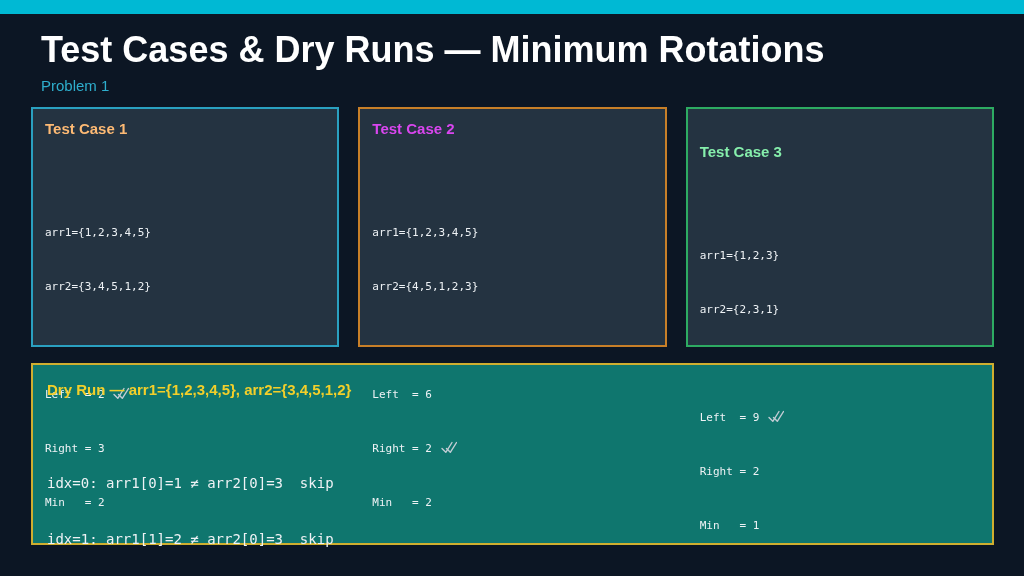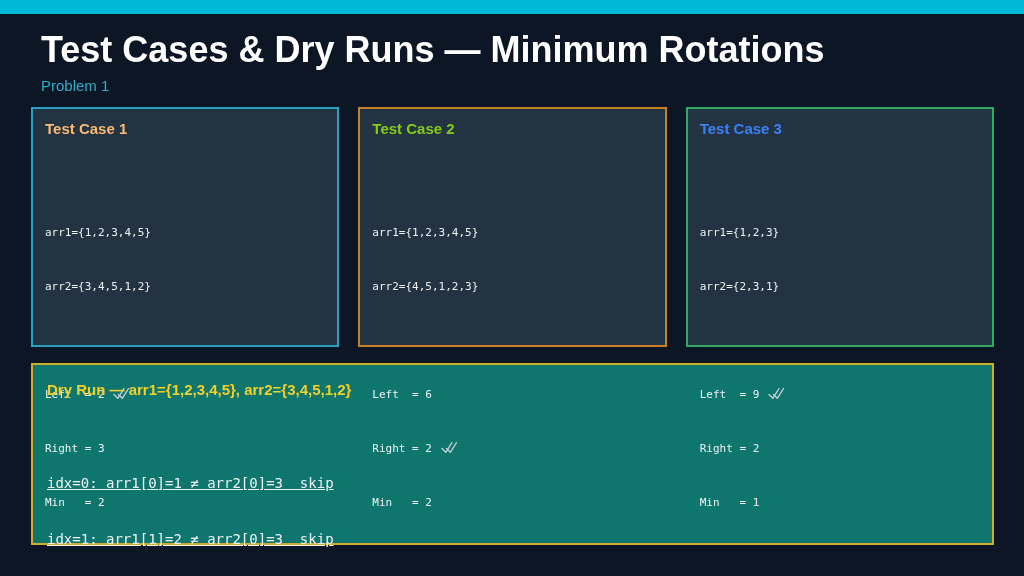--- a/index.html
+++ b/index.html
@@ -21,44 +21,44 @@
   }
   .cases-row { display:flex; gap:19px; margin:12px 30px 0 31px; }
   .card {
     flex:1; height:240px; box-sizing:border-box;
     background:#243341; border:2px solid #888;
     padding:11px 12px;
   }
   .card-0 { border-color:#2aa0c0; }
   .card-0 .card-title { color:#fdba74; }
   .card-1 { border-color:#c87f28; }
-  .card-1 .card-title { color:#84cc16; }
+  .card-1 .card-title { color:#d946ef; }
   .card-2 { border-color:#2dab62; }
-  .card-2 .card-title { color:#3b82f6; }
+  .card-2 .card-title { color:#86efac;margin-top:23px; }
   .card-title { font-weight:bold; font-size:15px; line-height:18px; }
   .code {
     font-family:"DejaVu Sans Mono", monospace;
     font-size:11px; line-height:18px;
     color:#eef2f5; white-space:pre;
   }
   .card .code { margin-top:50px; }
   .line { height:18px; }
   .check { display:inline-block; vertical-align:-2px; margin-left:2px; }
   .check path {
     stroke:#c2ccd4; stroke-width:1.4; fill:none;
     stroke-linecap:round; stroke-linejoin:round;
   }
   .dry-box {
     margin:16px 30px 0 31px; height:182px; box-sizing:border-box;
     border:2px solid #cfae2f; background:#0f766e;
     padding:16px 14px;
   }
   .dry-title { font-weight:bold; font-size:15px; line-height:18px; color:#f3cf2a; }
   .dry-box .code { margin-top:38px; font-size:14px; line-height:18.5px; }
-  .dry-box .line { height:18.5px;text-decoration:underline; }
+  .dry-box .line { height:18.5px; }
 </style>
 </head>
 <body>
 
 <div class="slide">
   <div class="topbar"></div>
 
   <h1 class="title">Test Cases &amp; Dry Runs — Minimum Rotations</h1>
   <div class="subtitle">Problem 1</div>
 

